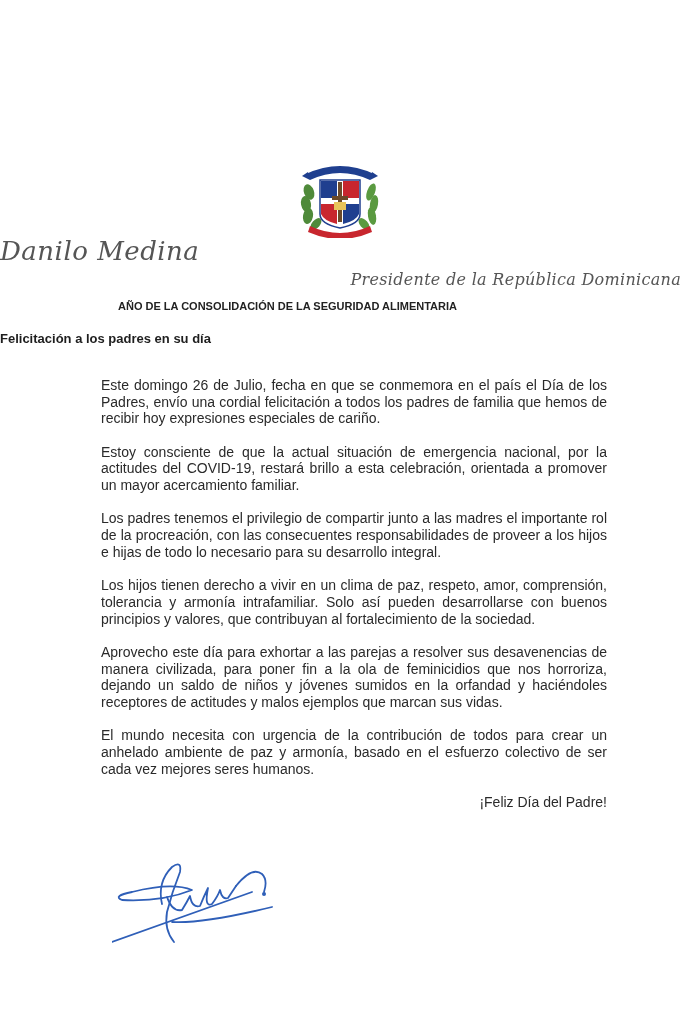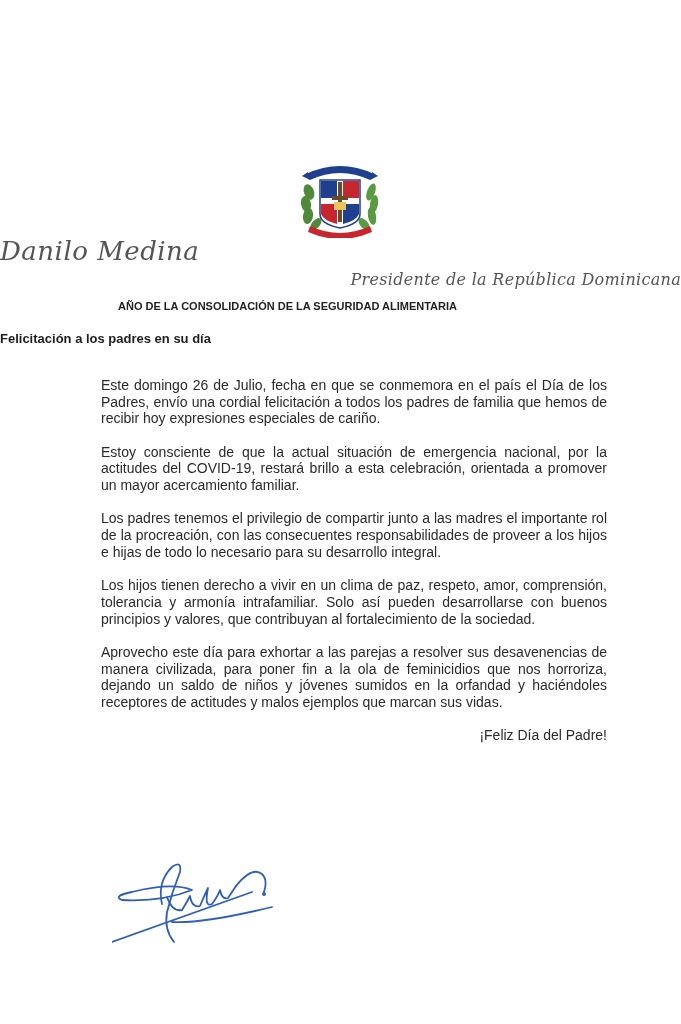--- a/index.html
+++ b/index.html
@@ -141,20 +141,21 @@
   <div class="year-motto">AÑO DE LA CONSOLIDACIÓN DE LA SEGURIDAD ALIMENTARIA</div>
 
   <div class="doc-title">Felicitación a los padres en su día</div>
 
   <div class="body">
     <p>Este domingo 26 de Julio, fecha en que se conmemora en el país el Día de los Padres, envío una cordial felicitación a todos los padres de familia que hemos de recibir hoy expresiones especiales de cariño.</p>
     <p>Estoy consciente de que la actual situación de emergencia nacional, por la actitudes del COVID-19, restará brillo a esta celebración, orientada a promover un mayor acercamiento familiar.</p>
     <p>Los padres tenemos el privilegio de compartir junto a las madres el importante rol de la procreación, con las consecuentes responsabilidades de proveer a los hijos e hijas de todo lo necesario para su desarrollo integral.</p>
     <p>Los hijos tienen derecho a vivir en un clima de paz, respeto, amor, comprensión, tolerancia y armonía intrafamiliar.  Solo así pueden desarrollarse con buenos principios y valores, que contribuyan al fortalecimiento de la sociedad.</p>
     <p>Aprovecho este día para exhortar a las parejas a resolver sus desavenencias de manera civilizada, para poner fin a la ola de feminicidios que nos horroriza, dejando un saldo de niños y jóvenes sumidos en la orfandad y haciéndoles receptores de actitudes y malos ejemplos que marcan sus vidas.</p>
+    <p>El mundo necesita con urgencia de la contribución de todos para crear un anhelado ambiente de paz y armonía, basado en el esfuerzo colectivo de ser cada vez mejores seres humanos.</p>
     <p class="last-line-left">¡Feliz Día del Padre!</p>
   </div>
 
   <svg class="signature" viewBox="0 0 200 100" xmlns="http://www.w3.org/2000/svg">
     <g fill="none" stroke="#2f5fb8" stroke-width="1.8" stroke-linecap="round" stroke-linejoin="round">
       <path d="M0 90 L140 40"></path>
       <path d="M20 40 Q60 30 80 38 Q50 50 10 48 Q0 44 20 40"></path>
       <path d="M50 52 Q45 30 60 15 Q70 8 68 20 Q60 40 55 60 Q52 78 62 90"></path>
       <path d="M55 45 Q60 60 70 58 Q75 50 78 44 Q80 56 88 54 Q92 44 96 36 Q92 56 100 52 Q106 44 108 38 Q110 48 116 46 Q120 40 124 34"></path>
       <path d="M124 34 Q140 14 150 22 Q156 28 152 40"></path>

